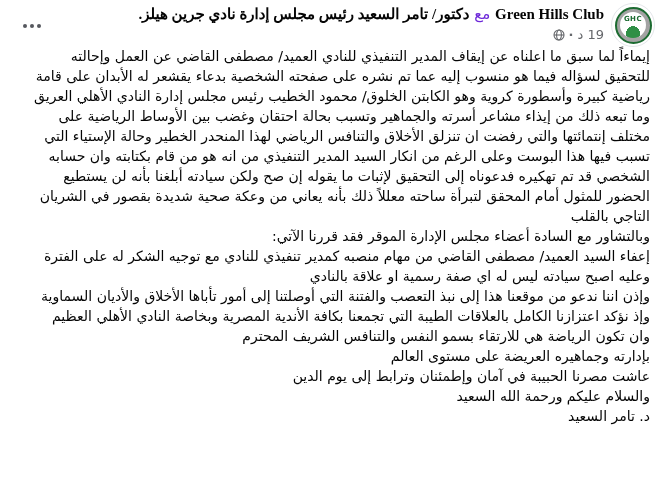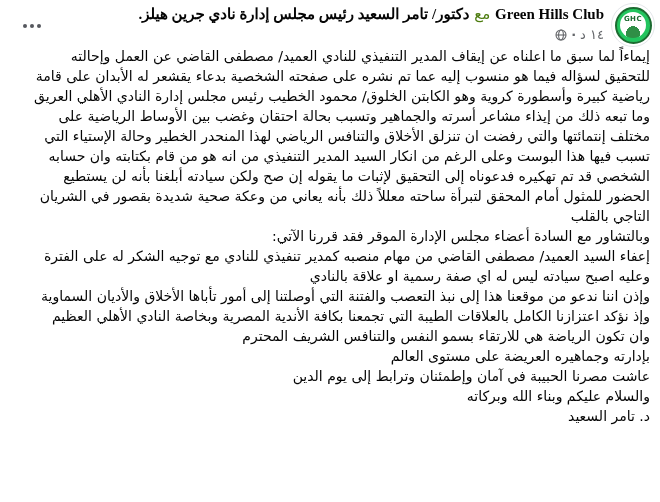--- a/index.html
+++ b/index.html
@@ -35,21 +35,21 @@
     border: 1px solid #e4e6ea;
     display: flex;
     align-items: center;
     justify-content: center;
     cursor: pointer;
   }
   .crest {
     width: 37px;
     height: 37px;
     border-radius: 50%;
-    background: #22c55e;
+    background: #a3a3a3;
     border: 2px solid #1c6b31;
     display: flex;
     align-items: center;
     justify-content: center;
   }
   .crest-inner {
     width: 26px;
     height: 26px;
     border-radius: 50%;
     background: #ffffff;
@@ -67,21 +67,21 @@
 
   .header-info { padding-top: 1px; min-width: 0; }
 
   .byline {
     font-size: 15px;
     line-height: 20px;
     color: #050505;
     white-space: nowrap;
   }
   .byline .bold { font-weight: bold; cursor: pointer; font-family: Liberation Serif, serif; }
-  .byline .connector { color: #4d7c0f; font-weight: normal; }
+  .byline .connector { color: #6d28d9; font-weight: normal; }
 
   .meta {
     margin-top: 3px;
     display: flex;
     align-items: center;
     gap: 4px;
     font-size: 13px;
     line-height: 16px;
     color: #65676b;
   }
@@ -142,21 +142,21 @@
       </div>
     </div>
 
     <div class="header-info">
       <div class="byline">
         <span class="bold">Green Hills Club</span>
         <span class="connector">مع</span>
         <span class="bold">دكتور/ تامر السعيد رئيس مجلس إدارة نادي جرين هيلز.</span>
       </div>
       <div class="meta">
-        <span class="timestamp">١٤ د</span>
+        <span class="timestamp">19 د</span>
         <span class="sep">·</span>
         <span class="globe">
           <svg width="12" height="12" viewBox="0 0 12 12" fill="none" stroke="#65676b" stroke-width="1.1">
             <circle cx="6" cy="6" r="5"></circle>
             <path d="M1 6 H11"></path>
             <ellipse cx="6" cy="6" rx="2.4" ry="5"></ellipse>
           </svg>
         </span>
       </div>
     </div>
@@ -180,17 +180,17 @@
       <div class="body-line">الحضور للمثول أمام المحقق لتبرأة ساحته معللاً ذلك بأنه يعاني من وعكة صحية شديدة بقصور في الشريان</div>
       <div class="body-line">التاجي بالقلب</div>
       <div class="body-line">وبالتشاور مع السادة أعضاء مجلس الإدارة الموقر فقد قررنا الآتي:</div>
       <div class="body-line">إعفاء السيد العميد/ مصطفى القاضي من مهام منصبه كمدير تنفيذي للنادي مع توجيه الشكر له على الفترة</div>
       <div class="body-line">وعليه اصبح سيادته ليس له اي صفة رسمية او علاقة بالنادي</div>
       <div class="body-line">وإذن اننا ندعو من موقعنا هذا إلى نبذ التعصب والفتنة التي أوصلتنا إلى أمور تأباها الأخلاق والأديان السماوية</div>
       <div class="body-line">وإذ نؤكد اعتزازنا الكامل بالعلاقات الطيبة التي تجمعنا بكافة الأندية المصرية وبخاصة النادي الأهلي العظيم</div>
       <div class="body-line">وان تكون الرياضة هي للارتقاء بسمو النفس والتنافس الشريف المحترم</div>
       <div class="body-line">بإدارته وجماهيره العريضة على مستوى العالم</div>
       <div class="body-line">عاشت مصرنا الحبيبة في آمان وإطمئنان وترابط إلى يوم الدين</div>
-      <div class="body-line">والسلام عليكم وبناء الله وبركاته</div>
+      <div class="body-line">والسلام عليكم ورحمة الله السعيد</div>
       <div class="body-line">د. تامر السعيد</div>
     </div>
 
 </div>
 
 </body></html>

